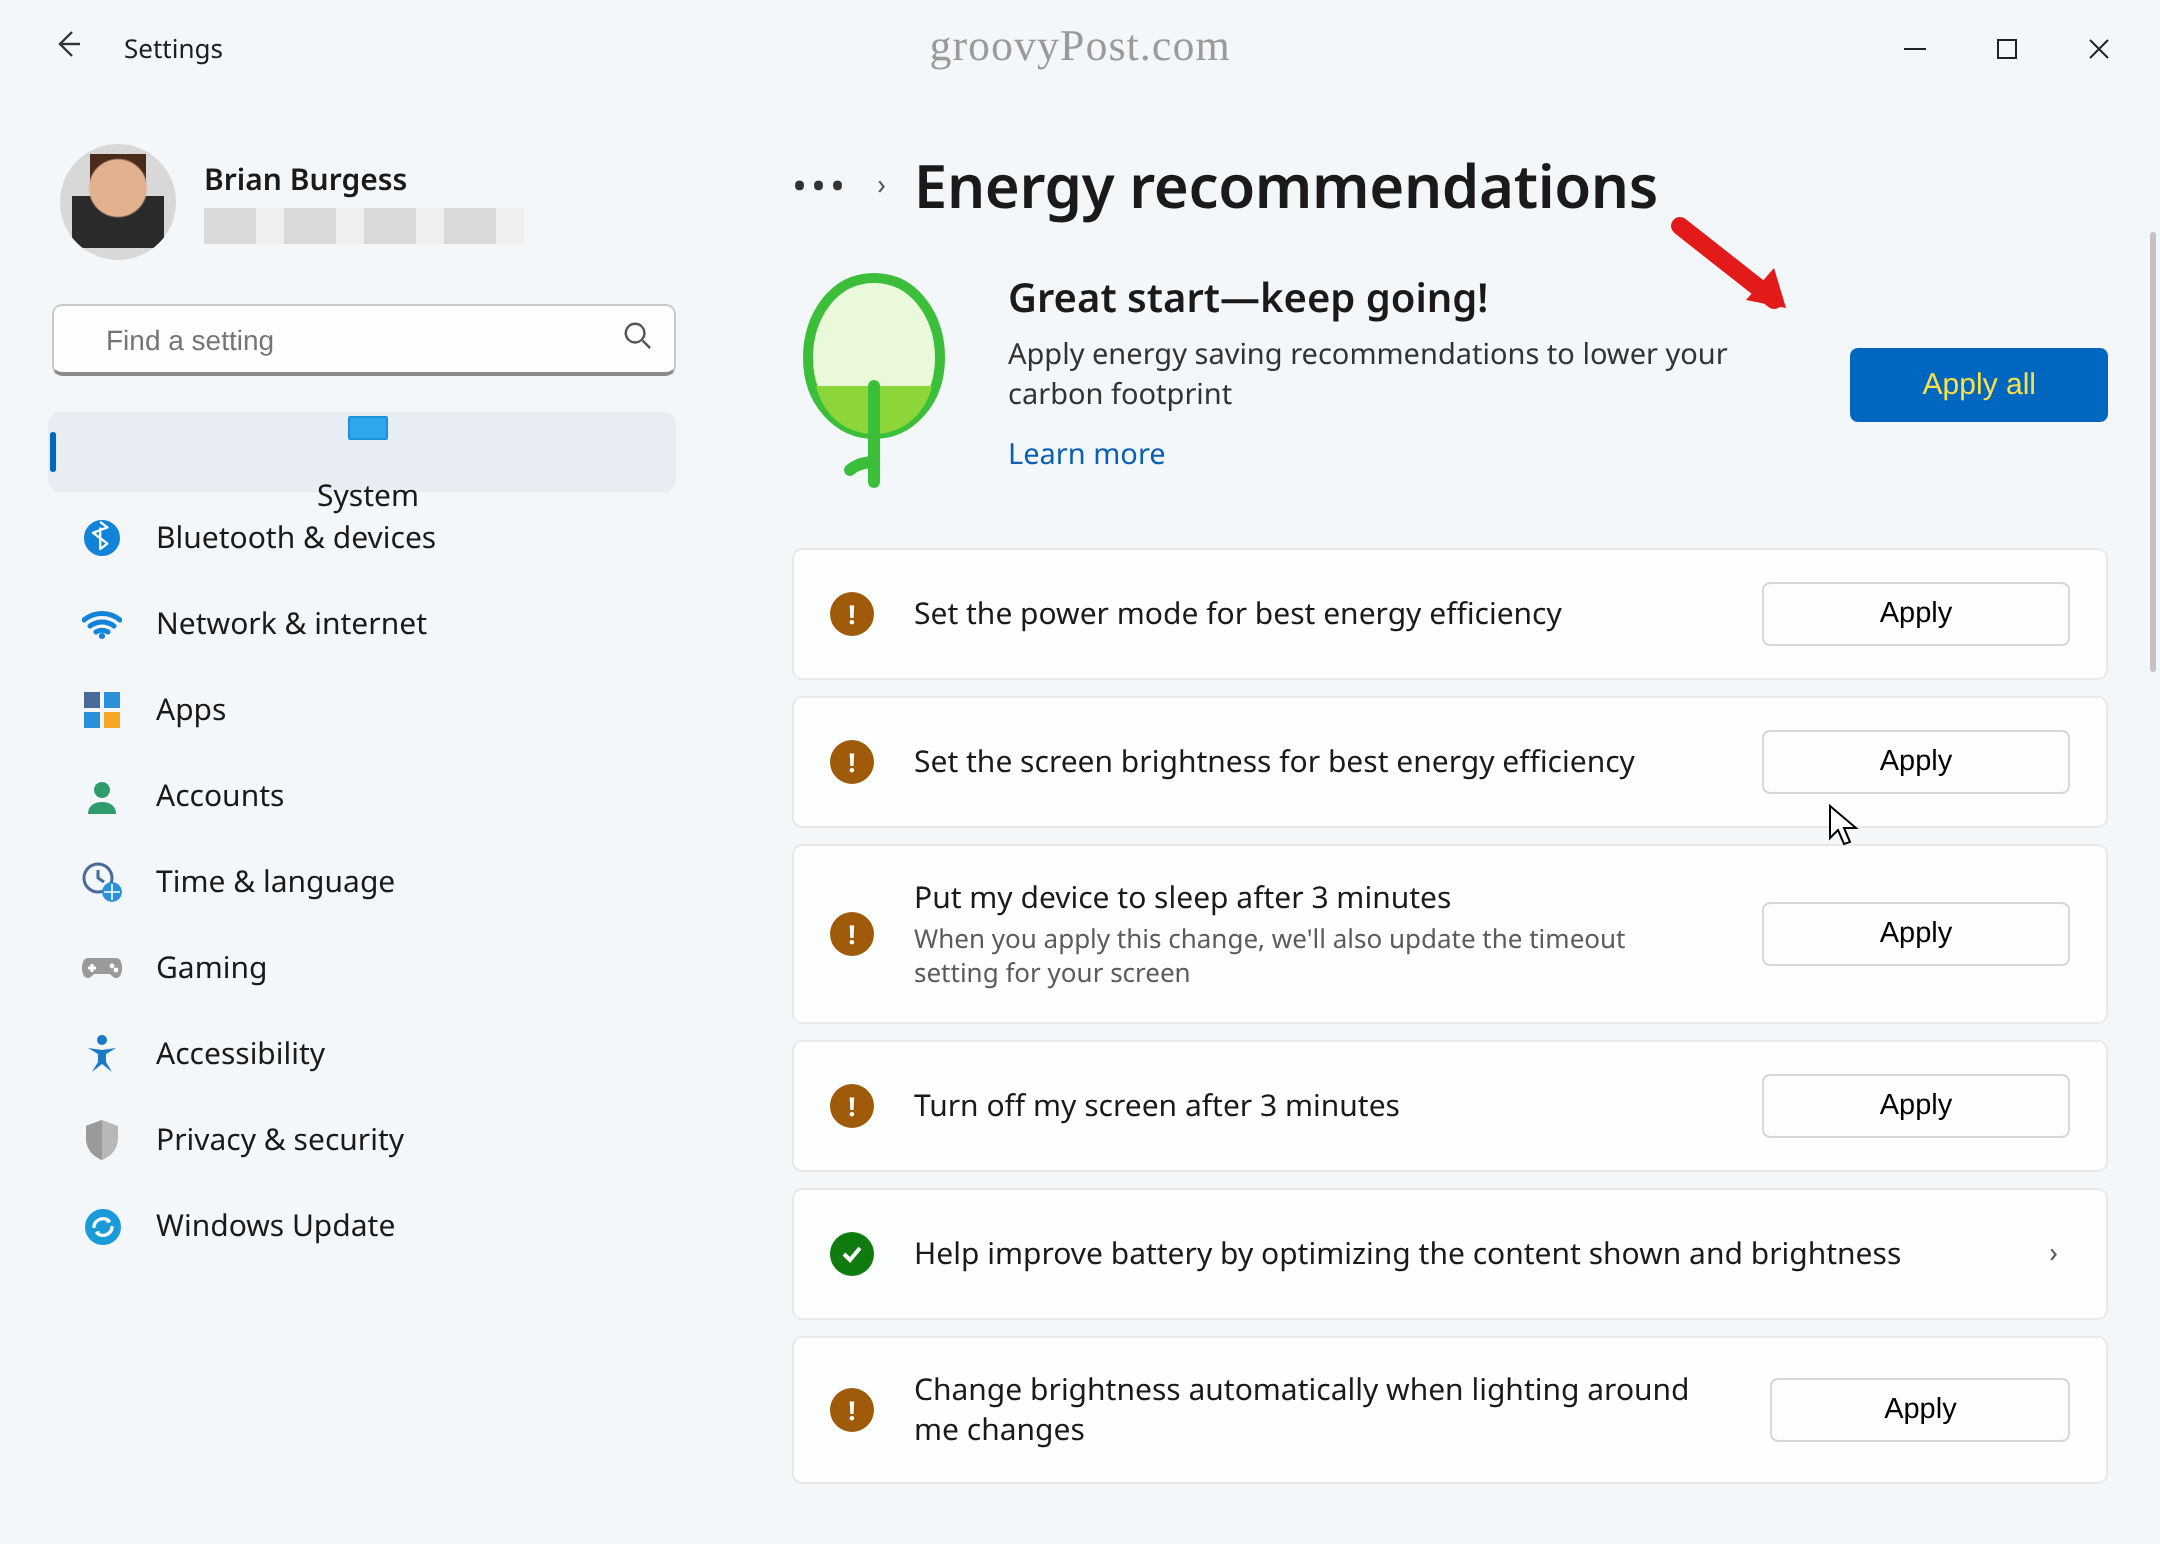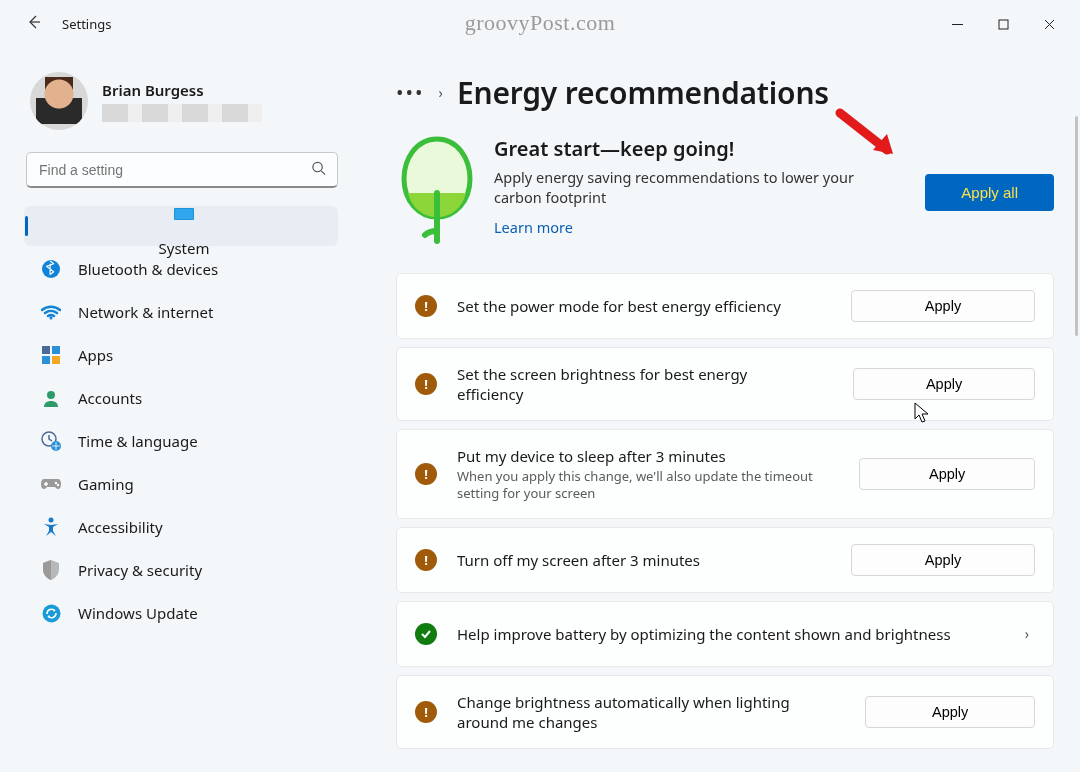--- a/index.html
+++ b/index.html
@@ -55,21 +55,21 @@
   .search {
     position: relative;
     margin: 4px 14px 18px 8px;
   }
   .search input {
     width: 100%; height: 36px;
     border: 1px solid #c9c9c9;
     border-bottom: 2px solid #8a8a8a;
     border-radius: 5px;
     background: #fbfdfe;
-    padding: 0 36px 0 12px;
+    padding: 0 36px 0 26px;
     font-size: 14px;
     outline: none;
   }
   .search .mag {
     position: absolute; right: 12px; top: 50%; transform: translateY(-50%);
     color: #555;
   }
   .nav { list-style: none; padding: 0 8px 0 0; }
   .nav li {
     display: flex; align-items: center; gap: 16px;
@@ -84,21 +84,21 @@
     width: 3px; background: #0067c0; border-radius: 3px;
   }
   .nav .ico { width: 22px; height: 22px; display: flex; align-items: center; justify-content: center; }
 
   .content { flex: 1; padding: 24px 26px 0 36px; overflow: hidden; position: relative; }
   .crumb { display: flex; align-items: center; gap: 14px; margin-bottom: 16px; }
   .crumb .dots { font-size: 20px; letter-spacing: 2px; color: #333; }
   .crumb .chev { font-size: 14px; color: #555; }
   .crumb h1 { font-size: 30px; font-weight: 600; letter-spacing: -.2px; }
 
-  .banner { display: flex; align-items: flex-start; gap: 16px; padding: 6px 0 24px 0; }
+  .banner { display: flex; align-items: flex-start; gap: 26px; padding: 6px 0 24px 0; }
   .leaf { flex: 0 0 80px; }
   .banner-text h2 { font-size: 20px; font-weight: 600; margin-bottom: 6px; }
   .banner-text p { font-size: 14.5px; color: #333; line-height: 1.35; max-width: 360px; }
   .banner-text a { display: inline-block; margin-top: 10px; color: #0a5fb3; font-size: 14.5px; text-decoration: none; }
   .apply-all {
     margin-left: auto;
     background: #0067c0; color: #fde047;
     border: none; border-radius: 4px;
     padding: 10px 36px; font-size: 15px;
     align-self: center;
@@ -123,21 +123,21 @@
   .status.warn { background: #9f5b0a; }
   .status.ok { background: #107c10; }
   .card .label { font-size: 15px; color: #1a1a1a; }
   .card .sub { font-size: 13px; color: #5b5b5b; margin-top: 2px; max-width: 380px; line-height: 1.3; }
   .card .spacer { flex: 1; }
   .apply-btn {
     background: #fdfdfd;
     border: 1px solid #d7d7d7;
     border-radius: 4px;
     padding: 7px 0;
-    width: 184px;
+    width: 154px;
     font-size: 14.5px;
     text-align: center;
   }
   .chev-right { color: #555; font-size: 14px; padding: 0 6px; }
 
   .scrollbar {
     position: absolute; right: 2px; top: 68px; width: 3px; height: 220px;
     background: #c3c3c3; border-radius: 3px;
   }
 

